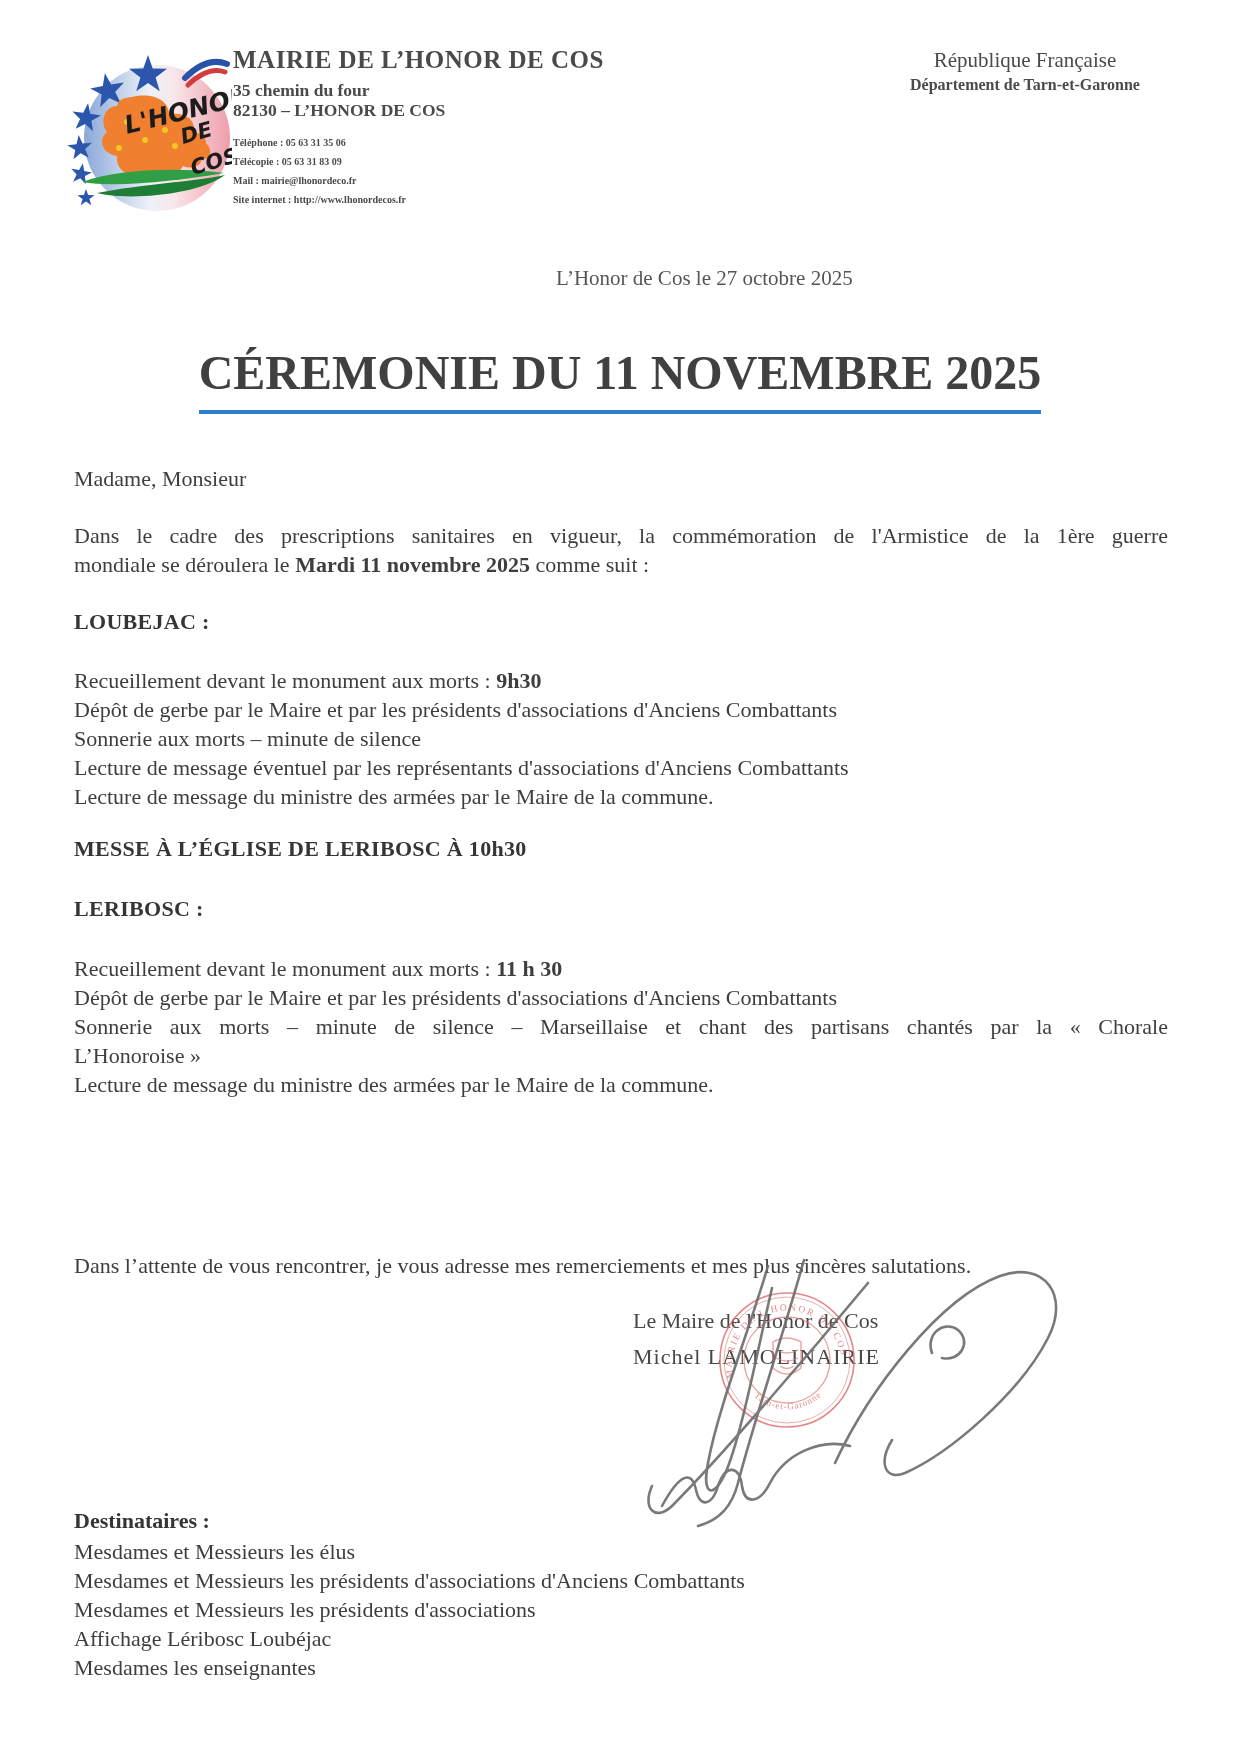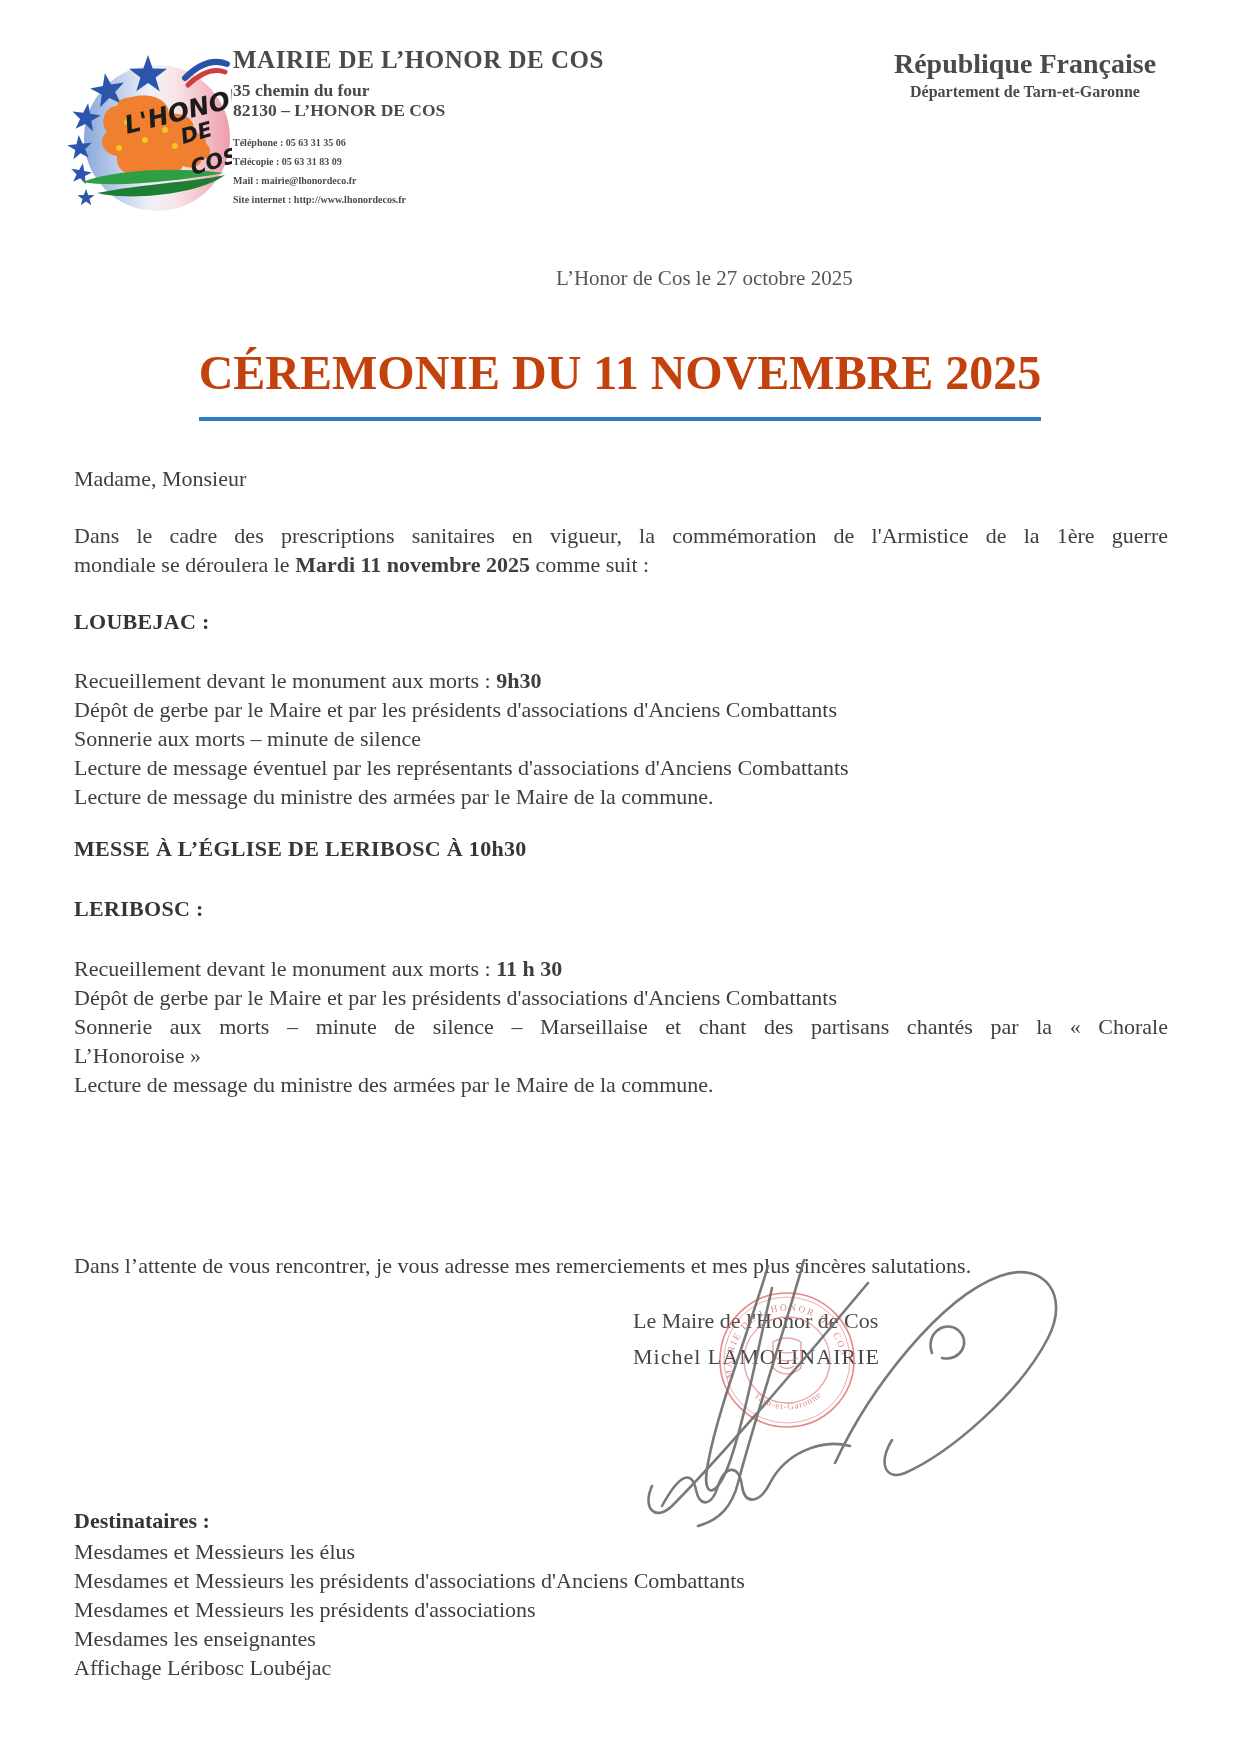--- a/index.html
+++ b/index.html
@@ -6,28 +6,28 @@
   .page{
     position:relative;width:1240px;height:1755px;background:#ffffff;
     font-family:"Liberation Serif", serif;color:#3e3e3e;overflow:hidden;
   }
   .abs{position:absolute;}
   
   .lh-name{font-size:25px;font-weight:bold;color:#4a4a4a;letter-spacing:.5px;}
   .lh-addr{margin-top:6px;font-size:17.5px;font-weight:bold;color:#4a4a4a;line-height:20px;}
   .lh-contacts{margin-top:13px;font-size:10px;font-weight:bold;color:#4a4a4a;line-height:19px;}
   .lh-right{width:300px;text-align:center;color:#4a4a4a;}
-  .lh-republic{font-size:28px;font-weight:bold;}
+  .lh-republic{font-size:21px;font-weight:normal;}
   .lh-dept{font-size:16px;font-weight:bold;margin-top:3px;}
   
   .dateline{font-size:21px;color:#555;}
   .title-wrap{left:0;right:0;top:348px;text-align:center;}
   .title{
-    display:inline-block;font-size:48px;font-weight:bold;color:#c2410c;
-    letter-spacing:0px;border-bottom:4px solid #2e7fcb;padding-bottom:19px;line-height:1.05;
+    display:inline-block;font-size:48px;font-weight:bold;color:#404040;
+    letter-spacing:0px;border-bottom:4px solid #2e7fcb;padding-bottom:12px;line-height:1.05;
   }
   
   .body-text{font-size:22px;line-height:29px;color:#3e3e3e;}
   .w-main{width:1094px;}
   .jfull{text-align:justify;text-align-last:justify;}
   .bold{font-weight:bold;}
   .sec-head{font-size:22px;font-weight:bold;color:#353535;letter-spacing:.3px;}
   
   .signer{font-size:22px;color:#474747;}
   .signer .sname{margin-top:10px;letter-spacing:1px;}
@@ -180,18 +180,18 @@
       <path d="M268,25 C210,95 120,200 72,248 C55,264 42,250 52,228"></path>
     </g>
   </svg>
 
   <div class="abs body-text" style="left:74px;top:1506px;">
     <div class="bold" style="color:#353535;">Destinataires :</div>
     <div class="dest-list">
       <div>Mesdames et Messieurs les élus</div>
       <div>Mesdames et Messieurs les présidents d'associations d'Anciens Combattants</div>
       <div>Mesdames et Messieurs les présidents d'associations</div>
+      <div>Affichage Léribosc Loubéjac</div>
       <div>Mesdames les enseignantes</div>
-      <div>Affichage Léribosc Loubéjac</div>
     </div>
   </div>
 
 </div>
 
 </body></html>

